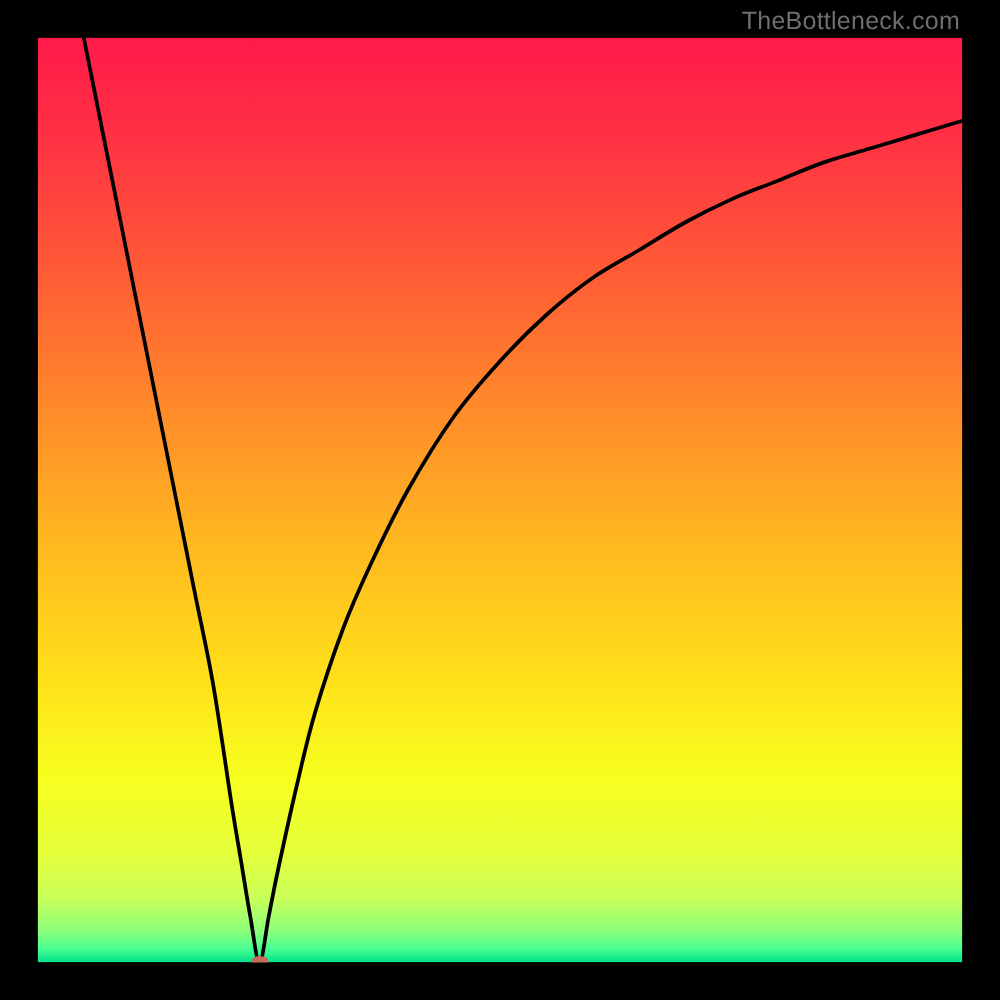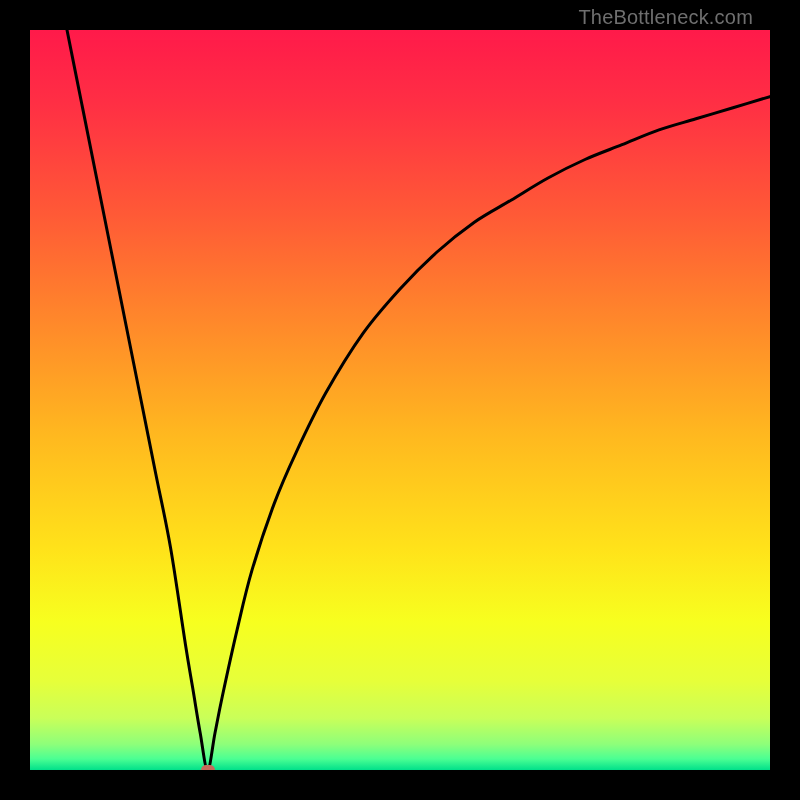--- a/index.html
+++ b/index.html
@@ -26,21 +26,21 @@
     overflow: hidden;
   }
   .gradient {
     position: absolute;
     left: 0; top: 0;
     width: 100%; height: 100%;
   }
   .watermark {
     position: absolute;
     top: 6px;
-    right: 47px;
+    right: 32px;
     color: #6f6f6f;
     font-size: 20px;
     font-weight: 500;
     letter-spacing: 0.2px;
     text-align: right;
   }
   svg.curve {
     position: absolute;
     left: 0; top: 0;
     width: 100%; height: 100%;

